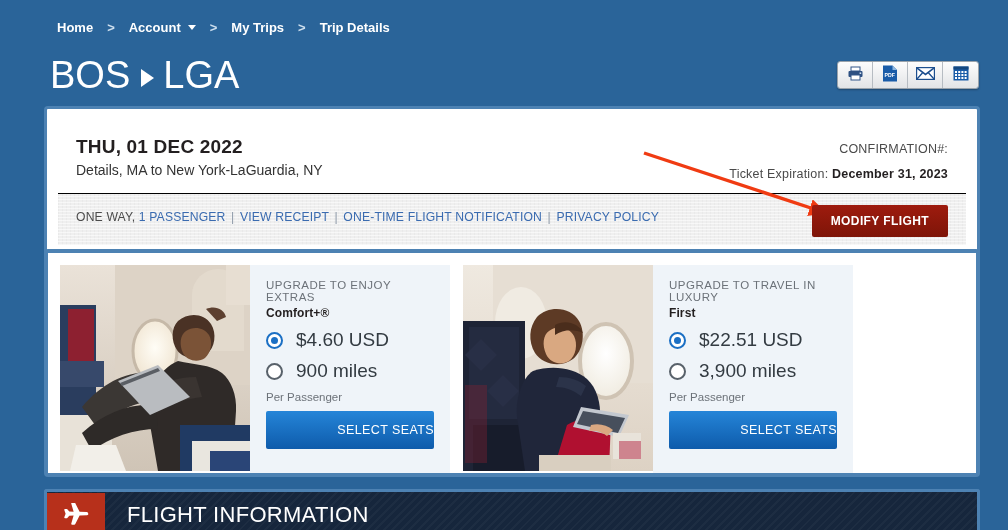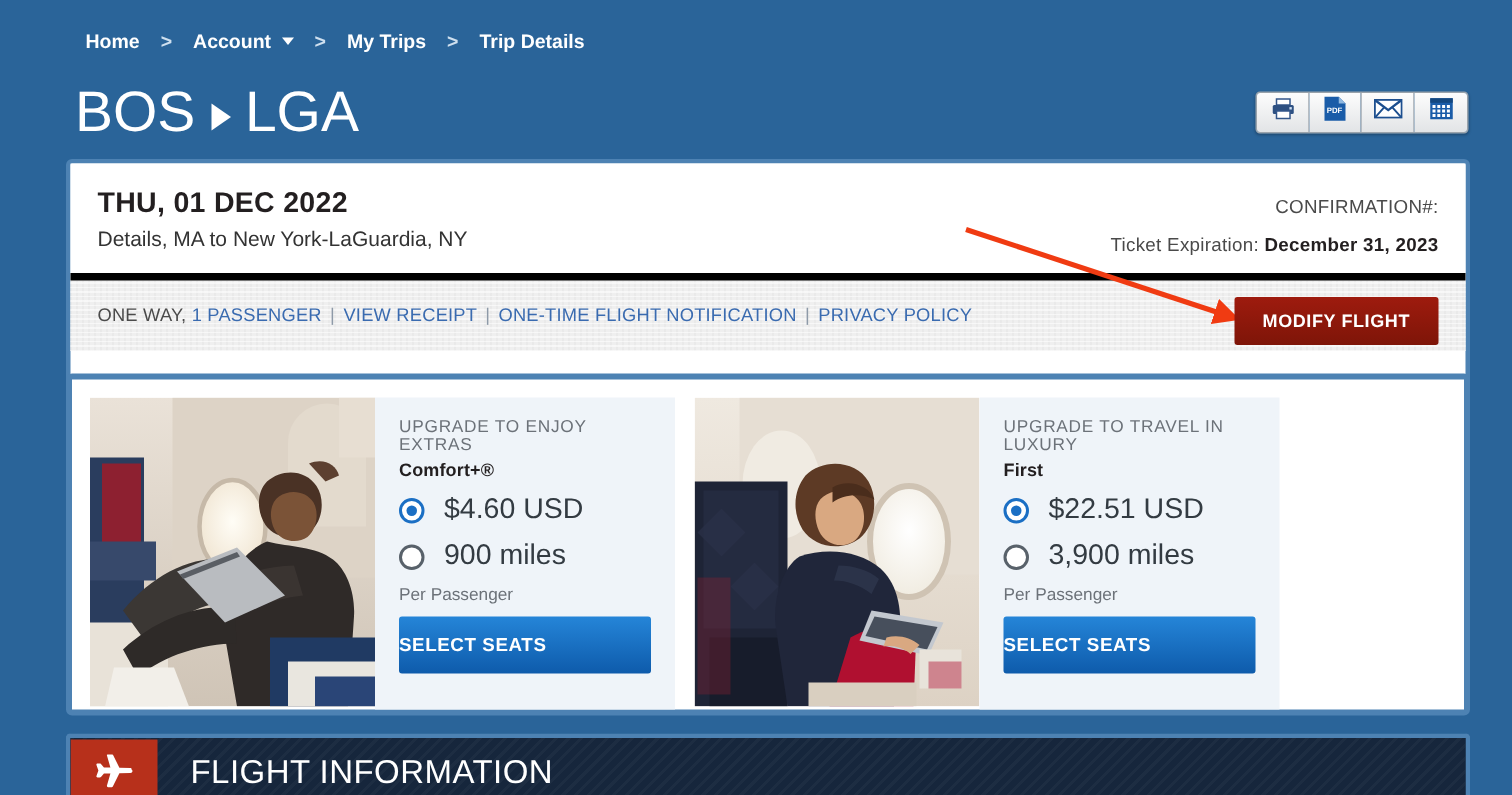--- a/index.html
+++ b/index.html
@@ -55,37 +55,37 @@
     background: linear-gradient(#fdfdfd, #e2e4e6);
     border-right: 1px solid #b6bcc2;
   }
   .icon-btn:last-child { border-right: none; }
 
   
   .card {
     position: absolute; left: 44px; width: 936px;
     background: #ffffff; border: 4px solid #4d82b3; border-radius: 4px;
   }
-  .card-trip { top: 106px; height: 153px; border-width: 3px; padding: 0; }
+  .card-trip { top: 106px; height: 153px; border-width: 3px; padding: 11px; }
 
   .trip-top { position: relative; height: 73px; background: #fff; }
   .trip-date {
     position: absolute; left: 18px; top: 16px;
     font-size: 19px; font-weight: bold; color: #231f20; letter-spacing: .2px;
   }
   .trip-sub {
     position: absolute; left: 18px; top: 42px;
     font-size: 14px; color: #333333;
   }
   .conf-block { position: absolute; right: 18px; top: 22px; text-align: right; }
   .conf-line { font-size: 12.5px; color: #4a4a4a; margin-bottom: 11px; letter-spacing: .2px; }
   .conf-line b { color: #231f20; font-weight: bold; }
 
   .trip-actions {
-    position: relative; height: 52px; border-top: 5px solid #000000;
+    position: relative; height: 52px; border-top: 1px solid #000000;
     background: #efefef;
   }
   .trip-actions:before{
     content:""; position:absolute; inset:0;
     background-image:
       repeating-linear-gradient(0deg, rgba(255,255,255,.55) 0 1px, rgba(0,0,0,0) 1px 3px),
       repeating-linear-gradient(90deg, rgba(0,0,0,.025) 0 1px, rgba(0,0,0,0) 1px 4px);
     pointer-events:none;
   }
   .links {
@@ -122,22 +122,22 @@
   .radio.on:after {
     content: ""; position: absolute; left: 3px; top: 3px;
     width: 7px; height: 7px; border-radius: 50%; background: #1b6fc4;
   }
   .radio.off { border: 2px solid #58616a; }
   .u-optlabel { font-size: 19px; color: #333b42; margin-left: 13px; }
   .u-per { font-size: 11.5px; color: #6c7279; margin-top: 9px; }
   .u-btn {
     display: block; width: 100%; margin-top: 8px;
     background: linear-gradient(#2585d8, #0e5bab);
-    color: #ffffff; font-size: 12.5px; font-weight: bold; letter-spacing: .4px;
-    text-align: left; padding: 12px 0; border: none; border-radius: 2px; cursor: pointer;
+    color: #ffffff; font-size: 12.5px; font-weight: normal; letter-spacing: .4px;
+    text-align: right; padding: 12px 0; border: none; border-radius: 2px; cursor: pointer;
   }
 
   
   .flight-bar {
     position: absolute; left: 44px; top: 489px; width: 936px; height: 48px;
     background: #16263c; border: 3px solid #4d82b3; border-bottom: none;
     border-radius: 3px 3px 0 0; overflow: hidden; display: flex; align-items: center;
   }
   .flight-bar:before{
     content:""; position:absolute; inset:0;

